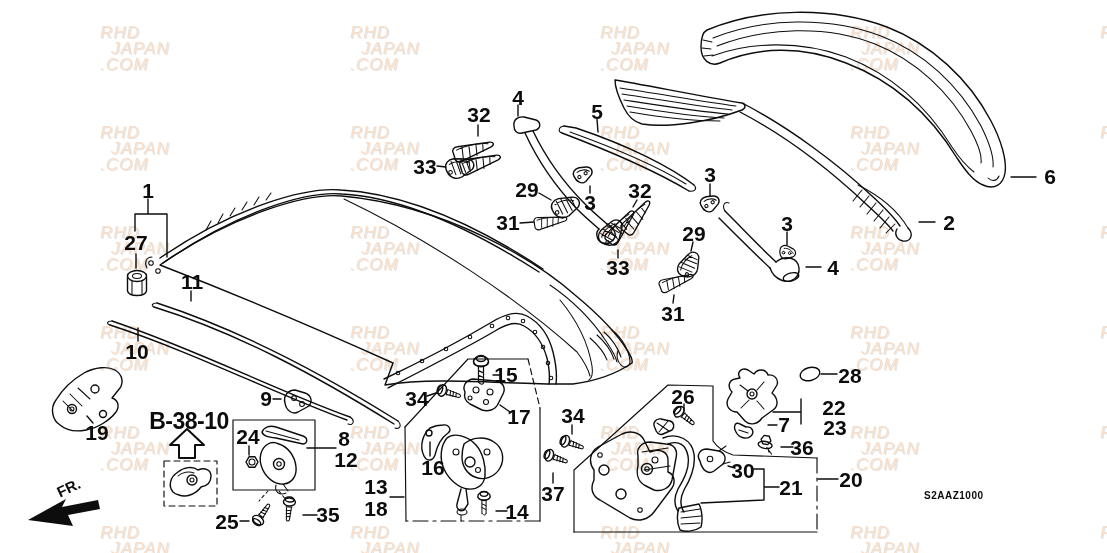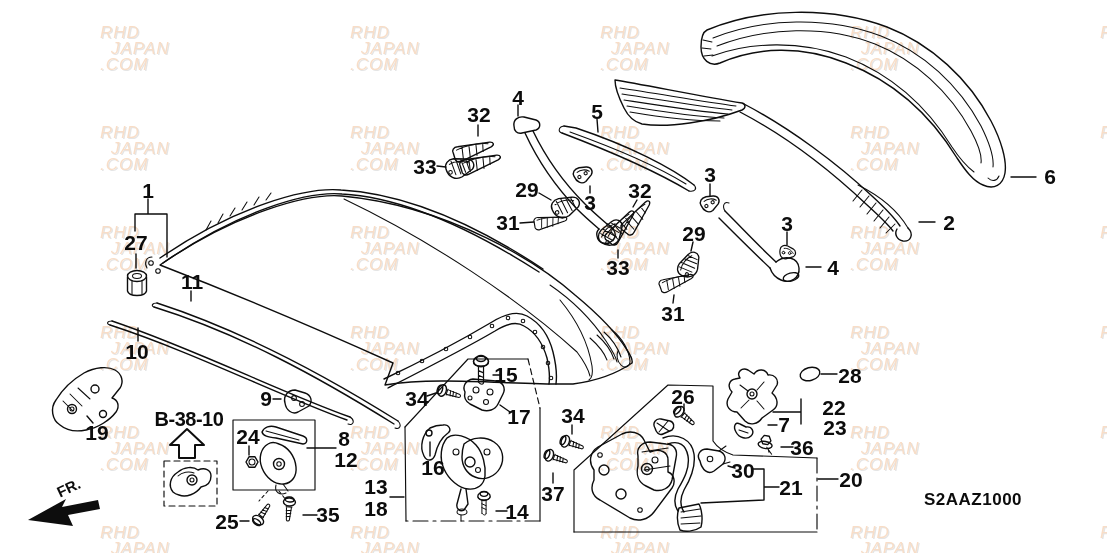--- a/index.html
+++ b/index.html
@@ -17,22 +17,22 @@
   svg .dash{stroke-dasharray:6 4;}
   svg .dashdot{stroke-dasharray:15 5 3 5;}
   svg .dots{stroke-dasharray:3 3;}
   svg .solidfill{fill:#0d0d0d;stroke:none;}
   svg text.callout{
     font-family:"Liberation Sans",sans-serif;font-weight:bold;font-size:21px;
     fill:#0c0c0c;stroke:none;
   }
   .overlay-label{position:absolute;color:#0c0c0c;white-space:nowrap;}
   .bref{left:149px;top:408px;width:80px;text-align:center;
-        font-size:20px;font-weight:bold;letter-spacing:-0.5px;}
-  .code{left:924px;top:490px;font-size:17px;font-weight:bold;letter-spacing:0.5px;}
+        font-size:23px;font-weight:bold;letter-spacing:-0.5px;}
+  .code{left:924px;top:490px;font-size:10px;font-weight:bold;letter-spacing:0.5px;}
   .fr{left:54px;top:485px;font-size:15px;font-weight:bold;
       transform:rotate(-25deg);transform-origin:left top;}
   .watermark-layer{position:absolute;left:0;top:0;width:100%;height:100%;
       pointer-events:none;mix-blend-mode:multiply;}
   .wm{position:absolute;font-style:italic;font-weight:normal;font-size:17px;
       line-height:16px;letter-spacing:1px;opacity:0.75;
       text-shadow:1.2px 1.2px 0 #dcdcdc;}
   .wm span{display:block;}
   .wm span:nth-child(2){margin-left:11px;}
   .wm span:nth-child(3){}

